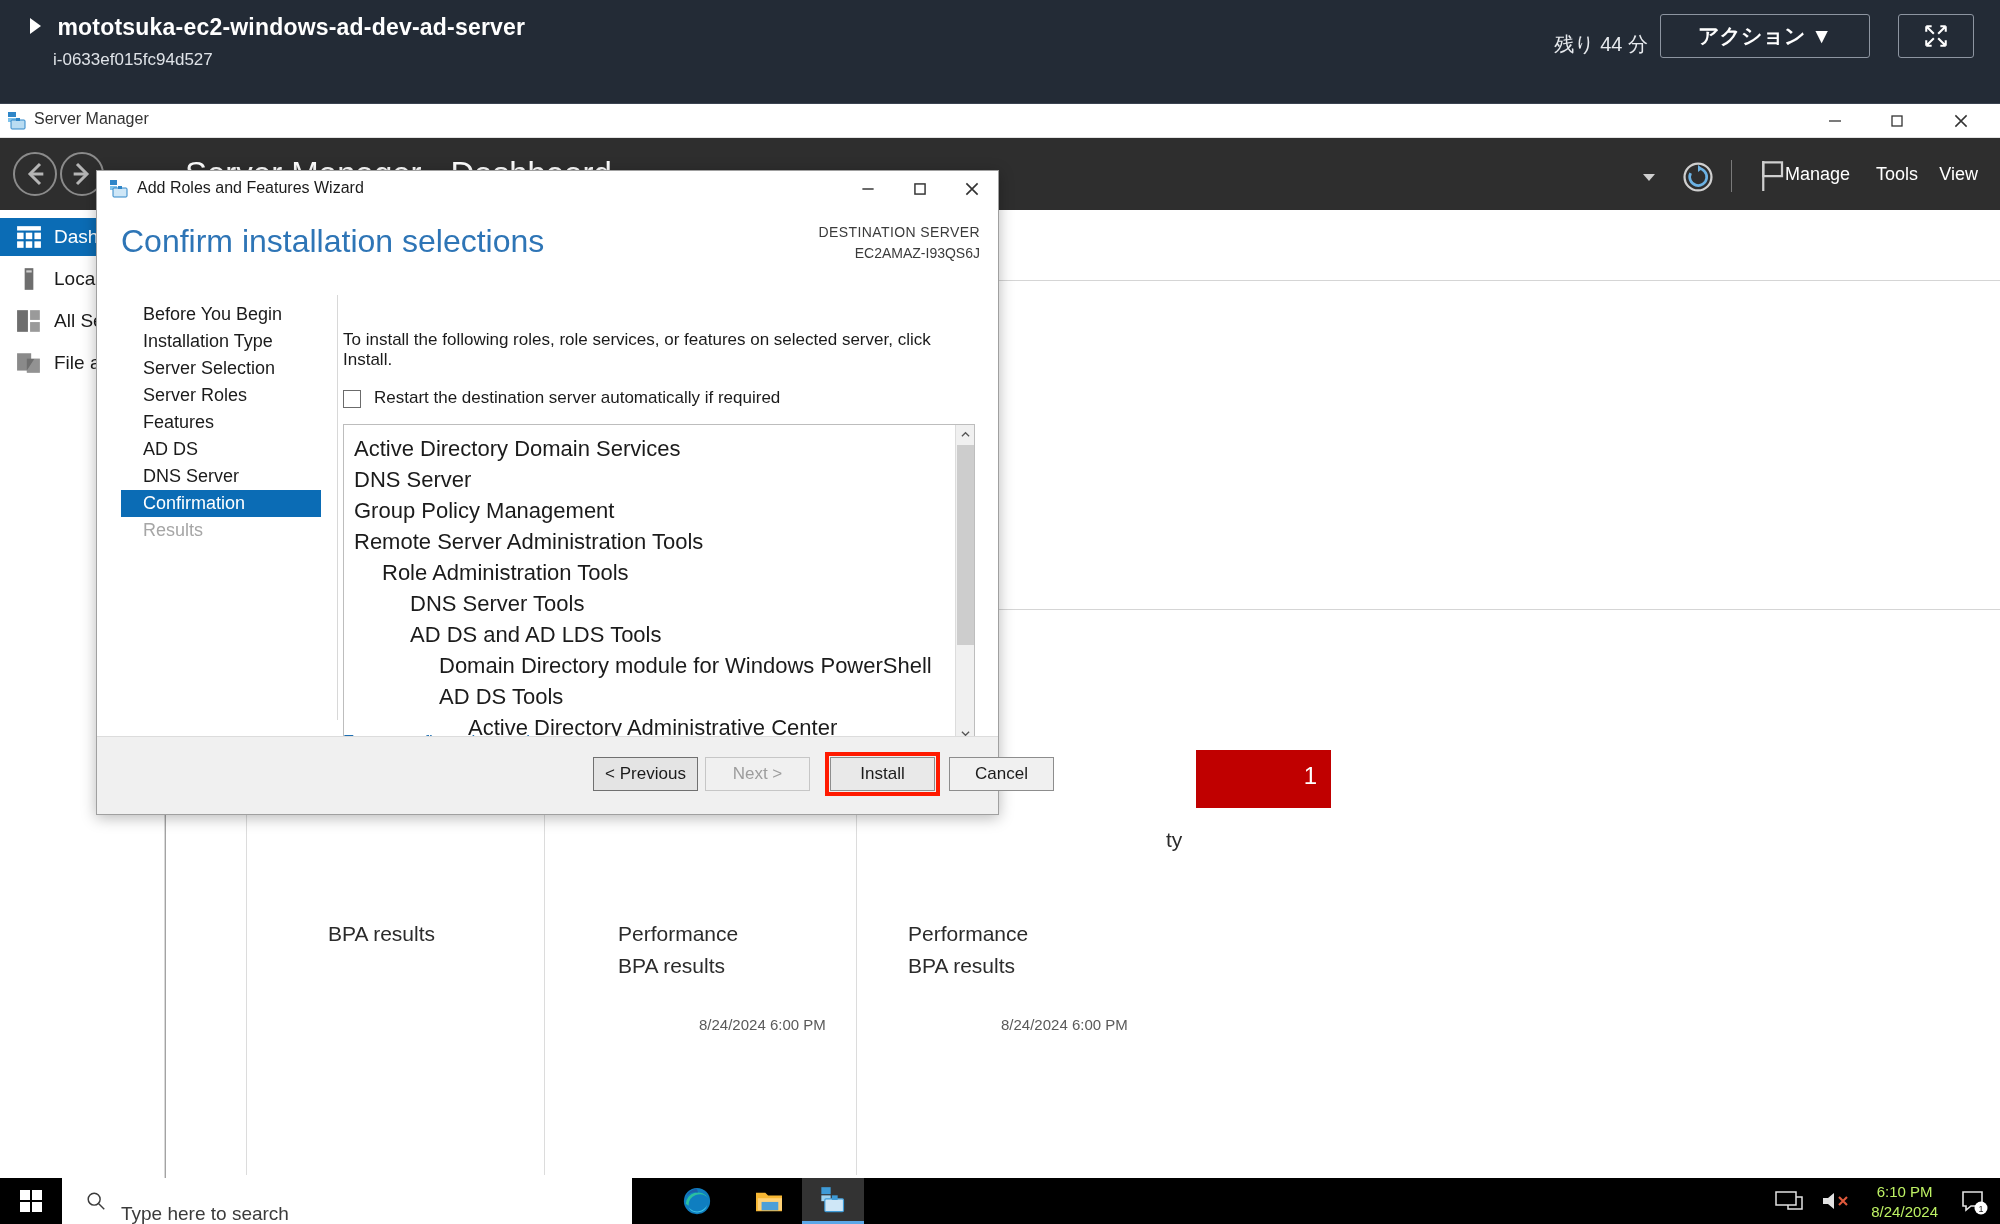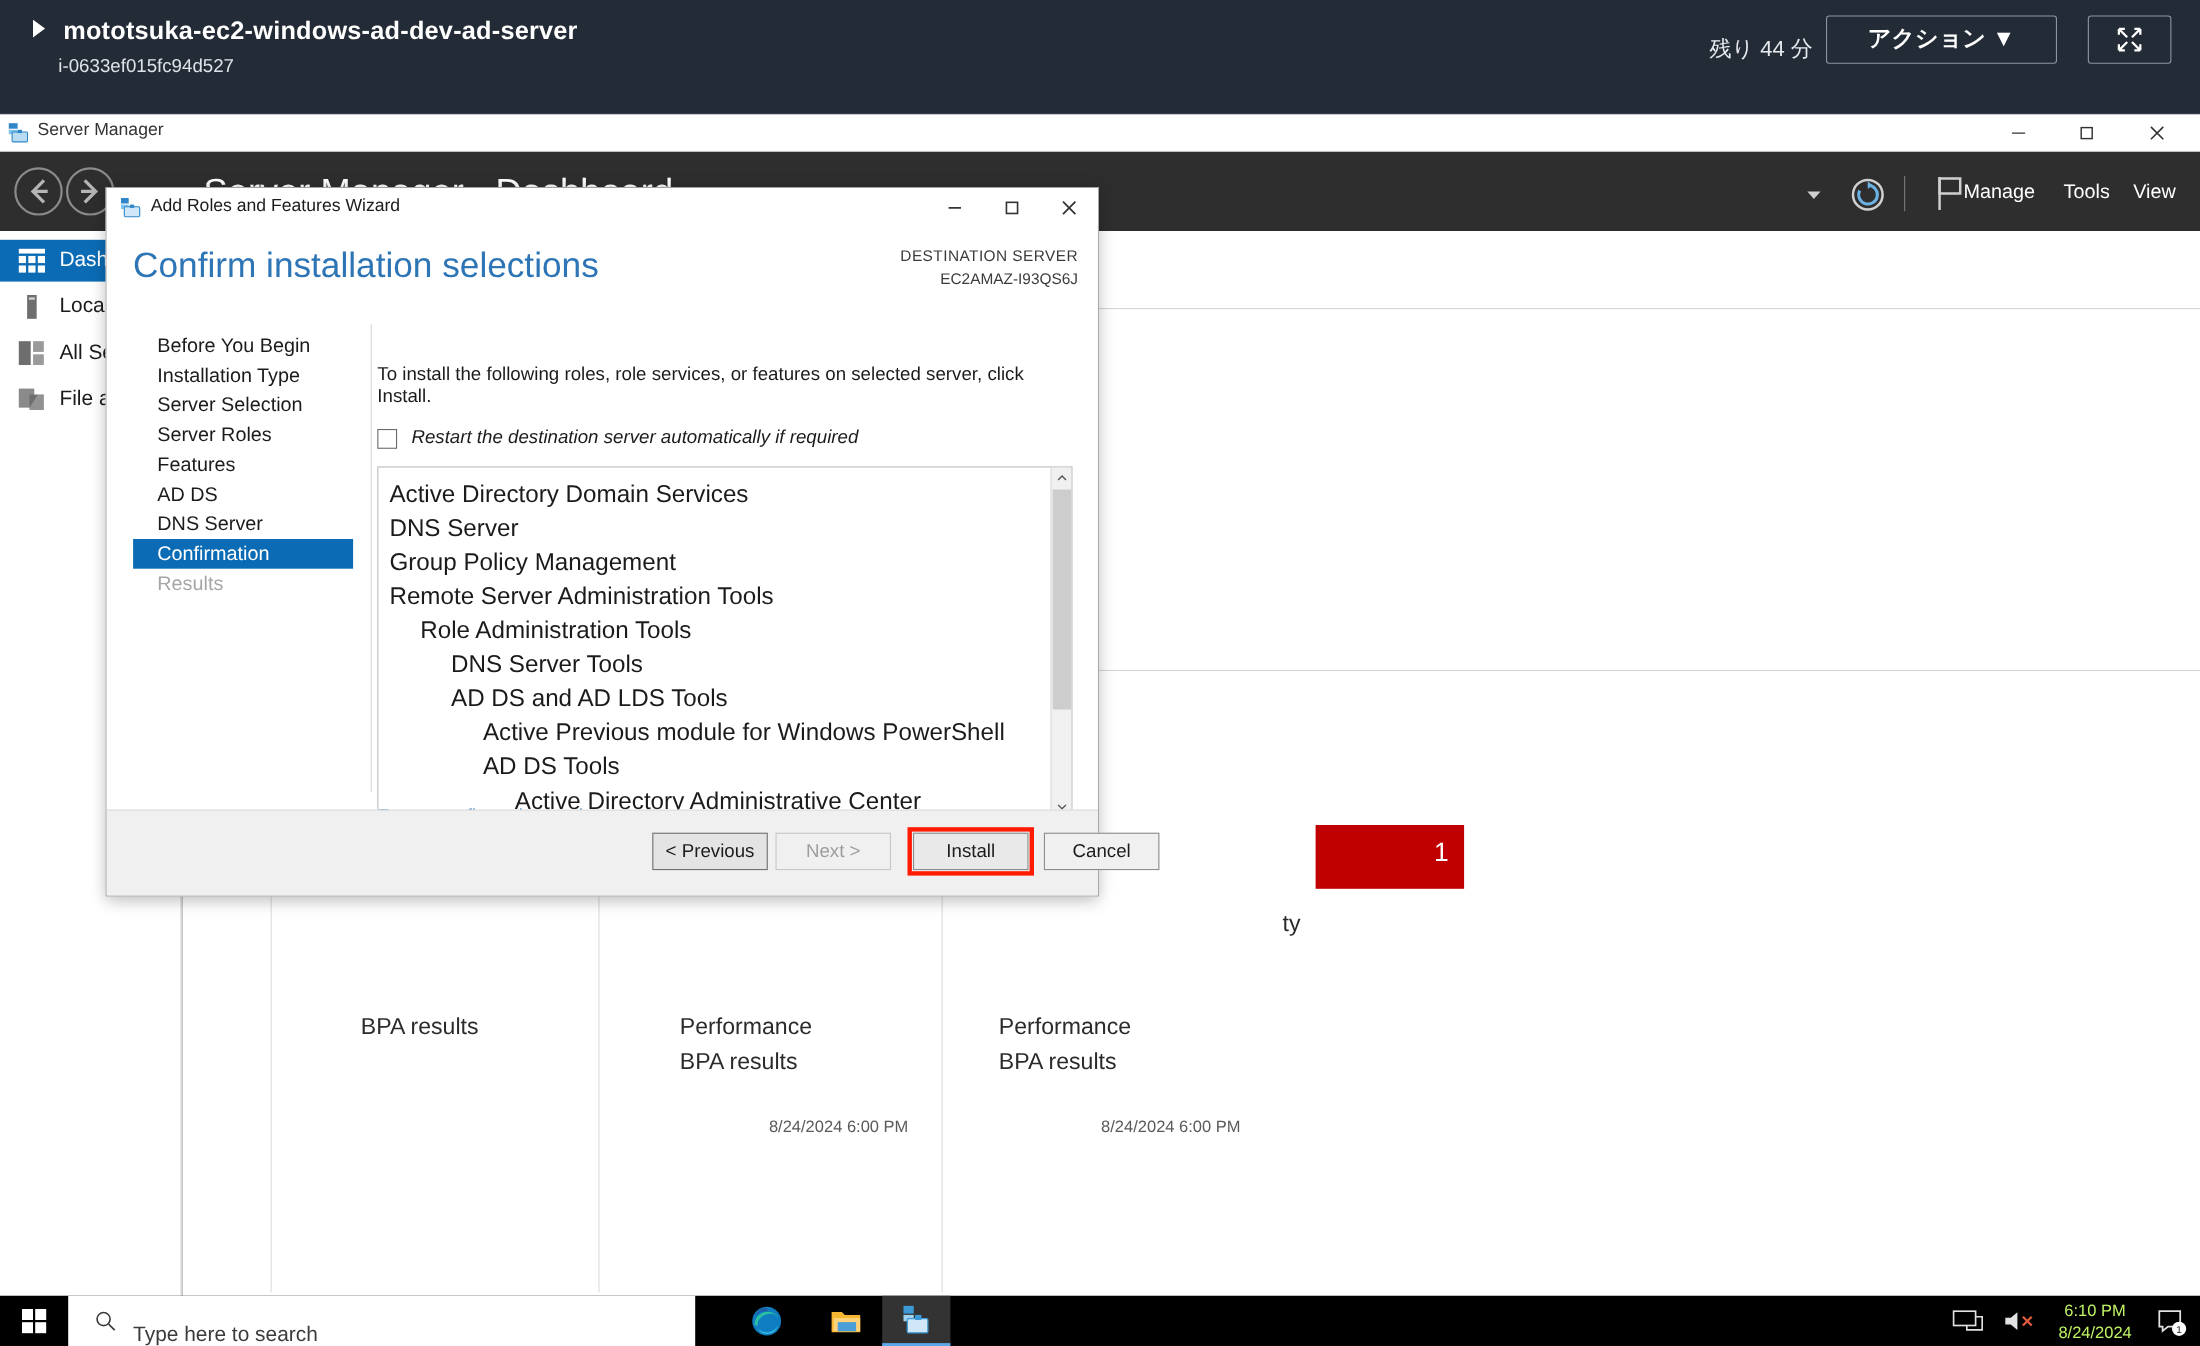--- a/index.html
+++ b/index.html
@@ -133,21 +133,21 @@
 
   #wz-body { position:absolute; left:0; top:110px; width:901px; height:455px; background:#ffffff; }
   #wz-steps { position:absolute; left:24px; top:20px; width:200px; }
   .step { height:27px; line-height:27px; padding-left:22px; font-size:18px; color:#1b1b1b; cursor:pointer; white-space:nowrap; }
   .step.active { background:#0b6cb5; color:#ffffff; }
   .step.disabled { color:#a6a6a6; cursor:default; }
   #wz-vdiv { position:absolute; left:240px; top:14px; width:1px; height:425px; background:#d8d8d8; }
 
   #wz-right { position:absolute; left:246px; top:16px; width:635px;margin-top:33px; }
   #wz-intro { font-size:17px; color:#1b1b1b; margin-bottom:18px; }
-  #wz-chk-row { display:flex; align-items:flex-start; margin-bottom:16px;font-style:italic; }
+  #wz-chk-row { display:flex; align-items:flex-start; margin-bottom:16px; }
   #wz-chk { width:18px; height:18px; border:1px solid #6b6b6b; background:#fff; margin-right:13px; margin-top:2px; cursor:pointer; flex:0 0 auto; }
   #wz-chk-lb { font-size:17px; color:#1b1b1b; }
   #wz-para { font-size:17px; color:#1b1b1b; line-height:1.45; width:632px; margin-bottom:18px; }
 
   #wz-listbox {
     position:relative; width:632px; height:320px;
     border:1px solid #bdbdbd; background:#ffffff; overflow:hidden;
   }
   #wz-list { position:absolute; left:0; top:8px; width:596px; }
   .li { font-size:22px; color:#1b1b1b; height:31px; line-height:31px; white-space:nowrap; padding-left:10px; cursor:default; }
@@ -399,21 +399,21 @@
 
       <div id="wz-listbox">
         <div id="wz-list">
           <div class="li" style="padding-left:10px">Active Directory Domain Services</div>
           <div class="li" style="padding-left:10px">DNS Server</div>
           <div class="li" style="padding-left:10px">Group Policy Management</div>
           <div class="li" style="padding-left:10px">Remote Server Administration Tools</div>
           <div class="li" style="padding-left:38px">Role Administration Tools</div>
           <div class="li" style="padding-left:66px">DNS Server Tools</div>
           <div class="li" style="padding-left:66px">AD DS and AD LDS Tools</div>
-          <div class="li" style="padding-left:95px">Active Previous module for Windows PowerShell</div>
+          <div class="li" style="padding-left:95px">Domain Directory module for Windows PowerShell</div>
           <div class="li" style="padding-left:95px">AD DS Tools</div>
           <div class="li" style="padding-left:124px">Active Directory Administrative Center</div>
           <div class="li" style="padding-left:124px">AD DS Snap-Ins and Command-Line Tools</div>
         </div>
         <div id="wz-sb">
           <div class="sb-arrow" id="sb-up">
             <svg width="9" height="9" viewBox="0 0 10 10">
                 <path d="M1 7 L5 3 L9 7" stroke="#555" stroke-width="1.4" fill="none"></path>
               </svg>
           </div>

